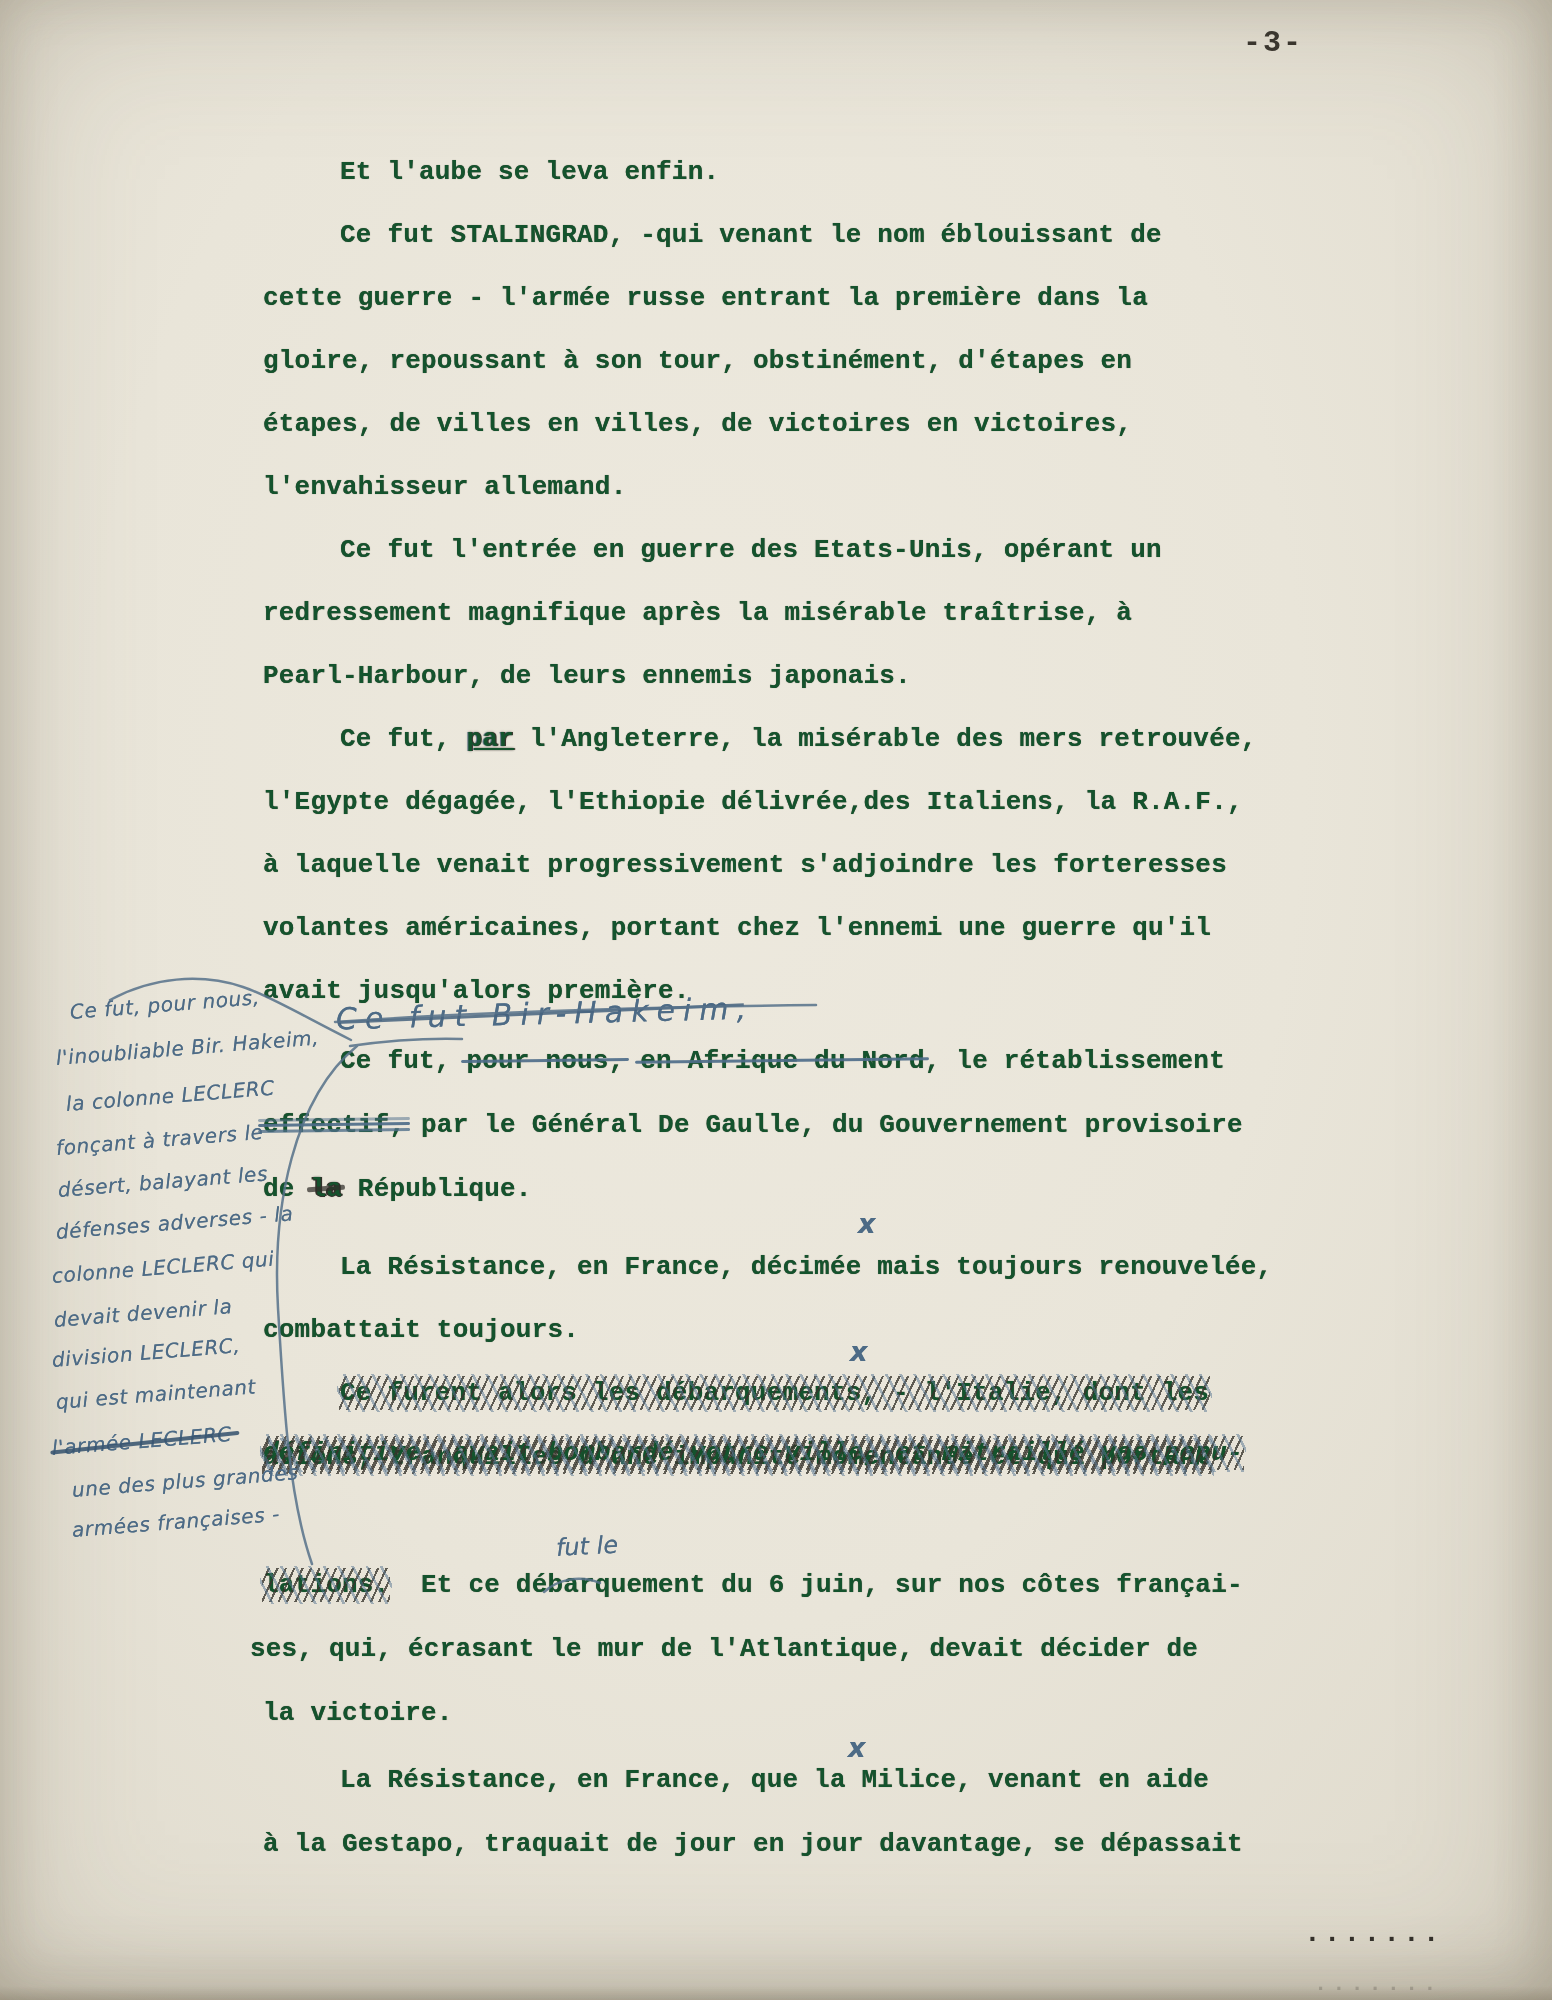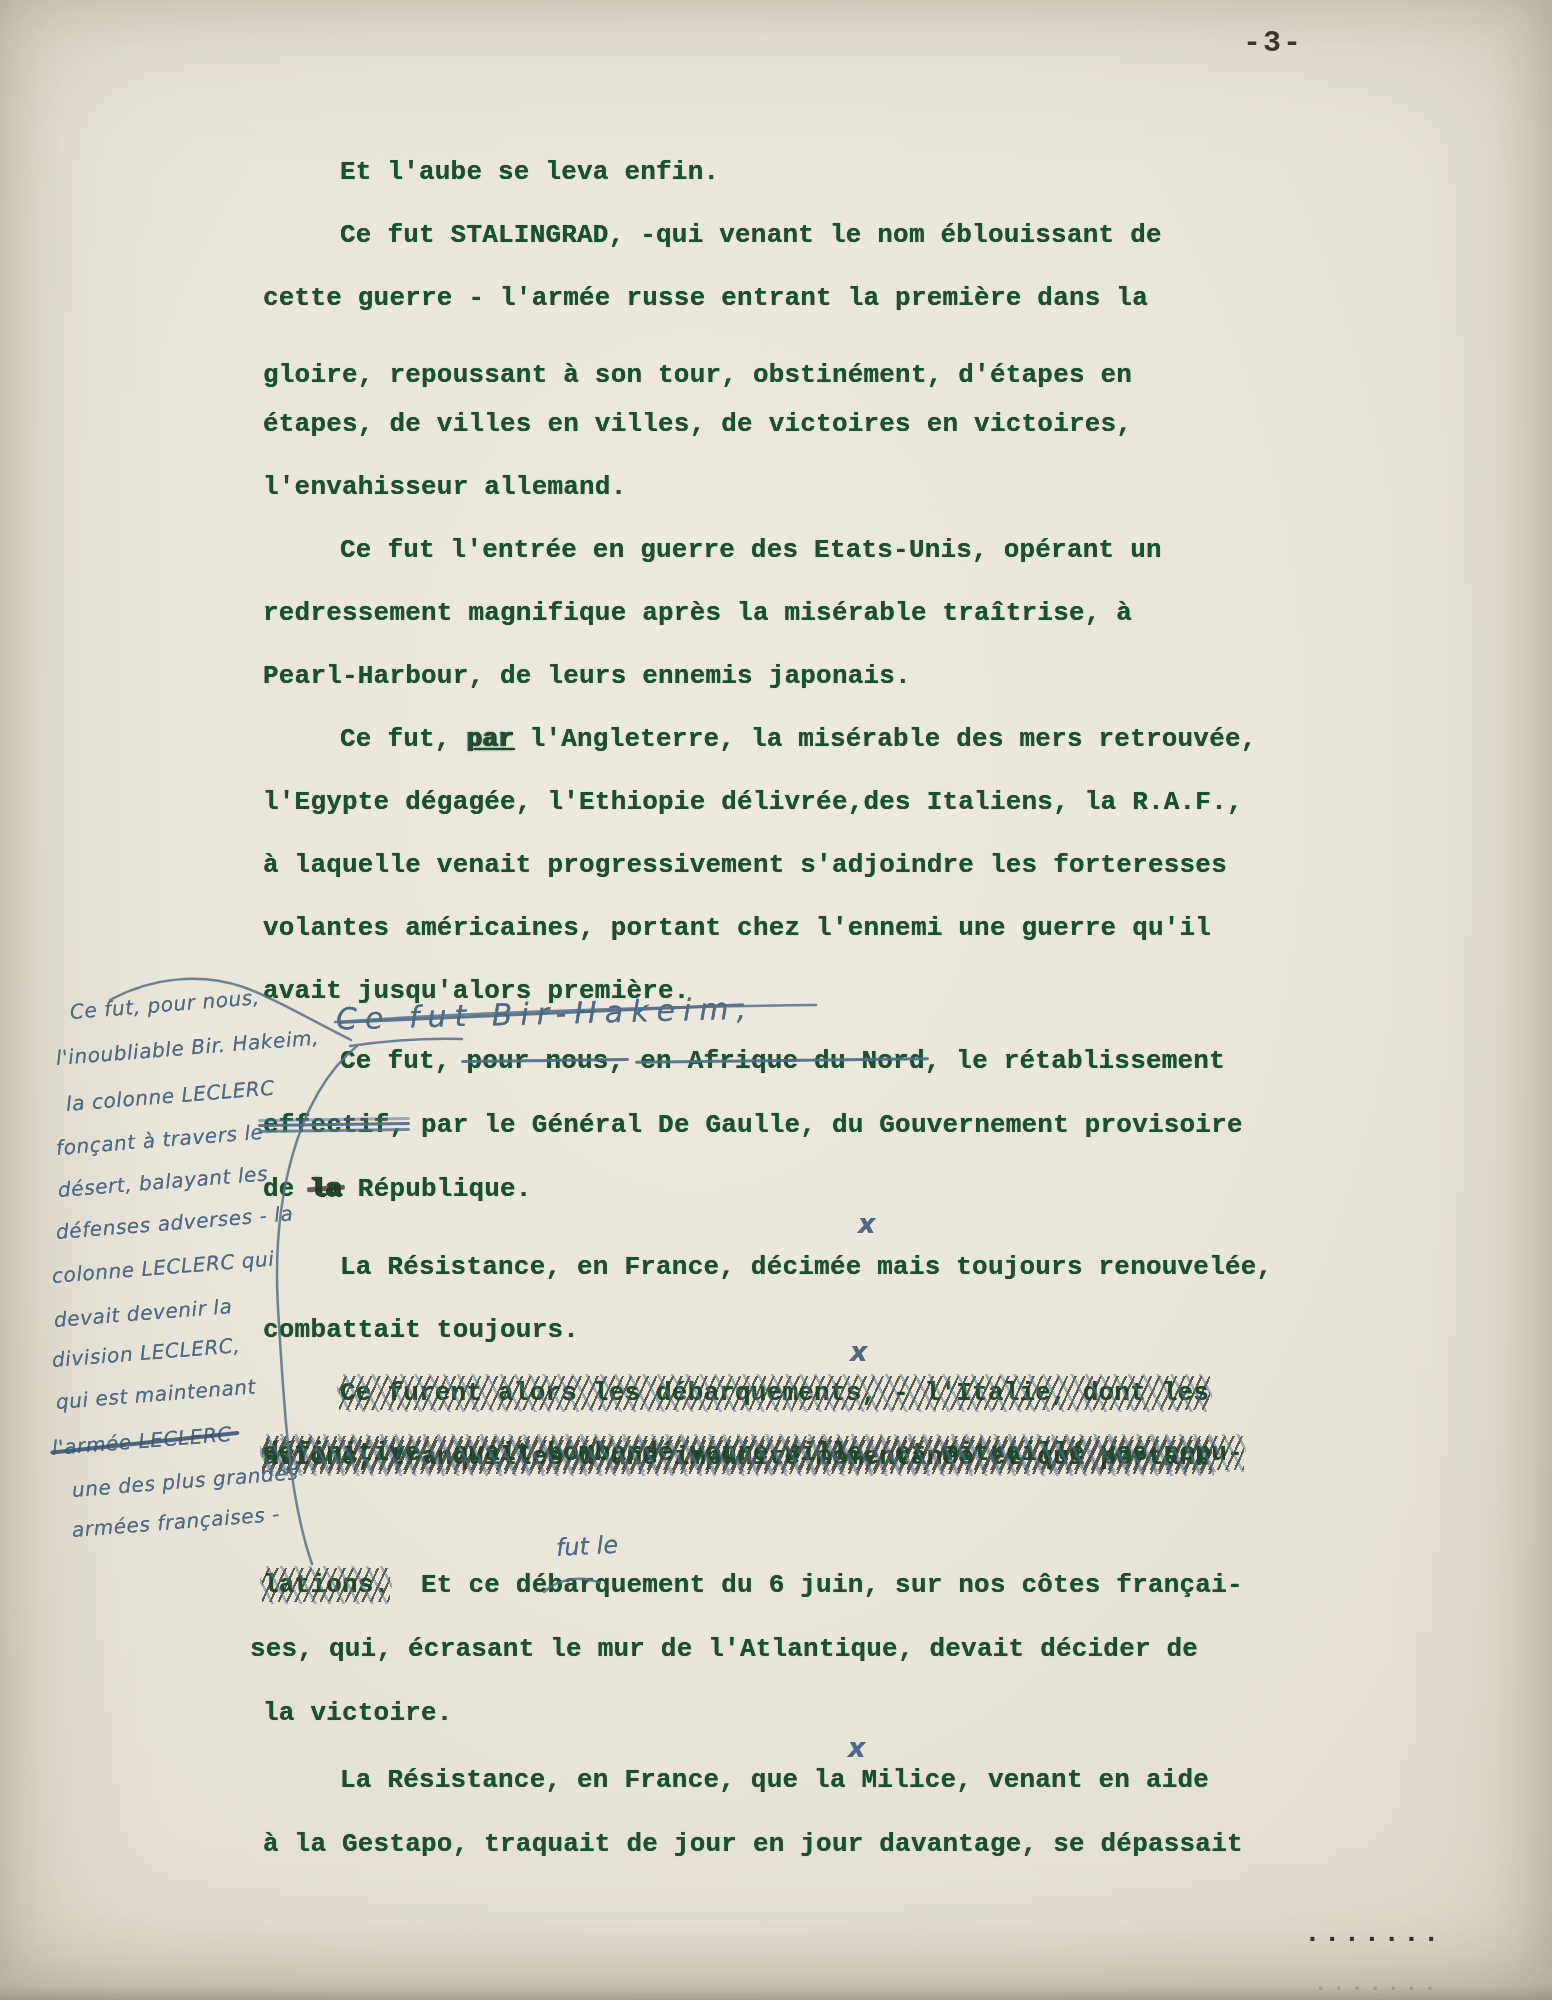--- a/index.html
+++ b/index.html
@@ -50,39 +50,39 @@
 <body>
 
 <div class="paper"></div>
 
 <div class="pagenum">-3-</div>
 
 <div id="typed-layer">
     <div class="tline" style="left: 340px; top: 157px;"><span>Et l'aube se leva enfin.</span></div>
     <div class="tline" style="left: 340px; top: 220px;"><span>Ce fut STALINGRAD, -qui venant le nom éblouissant de</span></div>
     <div class="tline" style="left: 263px; top: 283px;"><span>cette guerre - l'armée russe entrant la première dans la</span></div>
-    <div class="tline" style="left: 263px; top: 360px; text-align: center;"><span>gloire, repoussant à son tour, obstinément, d'étapes en</span></div>
+    <div class="tline" style="left: 263px; top: 346px; text-align: center;"><span>gloire, repoussant à son tour, obstinément, d'étapes en</span></div>
     <div class="tline" style="left: 263px; top: 409px;"><span>étapes, de villes en villes, de victoires en victoires,</span></div>
     <div class="tline" style="left: 263px; top: 472px;"><span>l'envahisseur allemand.</span></div>
     <div class="tline" style="left: 340px; top: 535px;"><span>Ce fut l'entrée en guerre des Etats-Unis, opérant un</span></div>
     <div class="tline" style="left: 263px; top: 598px;"><span>redressement magnifique après la misérable traîtrise, à</span></div>
     <div class="tline" style="left: 263px; top: 661px;"><span>Pearl-Harbour, de leurs ennemis japonais.</span></div>
     <div class="tline" style="left: 340px; top: 724px;"><span>Ce fut, </span><span class="ov">par</span><span> l'Angleterre, la misérable des mers retrouvée,</span></div>
     <div class="tline" style="left: 263px; top: 787px;"><span>l'Egypte dégagée, l'Ethiopie délivrée,des Italiens, la R.A.F.,</span></div>
     <div class="tline" style="left: 263px; top: 850px;"><span>à laquelle venait progressivement s'adjoindre les forteresses</span></div>
     <div class="tline" style="left: 263px; top: 913px;"><span>volantes américaines, portant chez l'ennemi une guerre qu'il</span></div>
     <div class="tline" style="left: 263px; top: 976px;"><span>avait jusqu'alors première.</span></div>
     <div class="tline" style="left: 340px; top: 1046px;"><span>Ce fut, </span><span class="pstrike">pour nous,</span><span> </span><span class="pstrike">en Afrique du Nord</span><span>, le rétablissement</span></div>
     <div class="tline" style="left: 263px; top: 1110px;"><span class="pstrike pdouble">effectif,</span><span> par le Général De Gaulle, du Gouvernement provisoire</span></div>
     <div class="tline" style="left: 263px; top: 1174px;"><span>de </span><span class="ov2">la</span><span> République.</span></div>
     <div class="tline" style="left: 340px; top: 1252px;"><span>La Résistance, en France, décimée mais toujours renouvelée,</span></div>
     <div class="tline" style="left: 263px; top: 1315px;"><span>combattait toujours.</span></div>
     <div class="tline" style="left: 340px; top: 1378px;"><span class="xstruck">Ce furent alors les débarquements, - l'Italie, dont les</span></div>
     <div class="tline" style="left: 263px; top: 1442px;"><span class="xstruck">avions, tranquilles d'une impunité momentanée et qui portant</span></div>
-    <div class="tline" style="left: 263px; top: 1438px;"><span class="xstruck">définitive, avait bombardé votre ville, et mitraillé vos popu-</span></div>
+    <div class="tline" style="left: 263px; top: 1438px; font-style: italic;"><span class="xstruck">définitive, avait bombardé votre ville, et mitraillé vos popu-</span></div>
     <div class="tline" style="left: 263px; top: 1570px;"><span class="xstruck">lations.</span><span>  Et ce </span><span>débarquement du 6 juin, sur nos côtes françai-</span></div>
     <div class="tline" style="left: 250px; top: 1634px;"><span>ses, qui, écrasant le mur de l'Atlantique, devait décider de</span></div>
     <div class="tline" style="left: 263px; top: 1698px;"><span>la victoire.</span></div>
     <div class="tline" style="left: 340px; top: 1765px;"><span>La Résistance, en France, que la Milice, venant en aide</span></div>
     <div class="tline" style="left: 263px; top: 1829px;"><span>à la Gestapo, traquait de jour en jour davantage, se dépassait</span></div>
   </div>
 <div id="margin-layer">
     <div class="hw mline" style="left: 70px; top: 1000px;">Ce fut, pour nous,</div>
     <div class="hw mline" style="left: 56px; top: 1046px;">l'inoubliable Bir. Hakeim,</div>
     <div class="hw mline" style="left: 66px; top: 1092px;">la colonne LECLERC</div>

